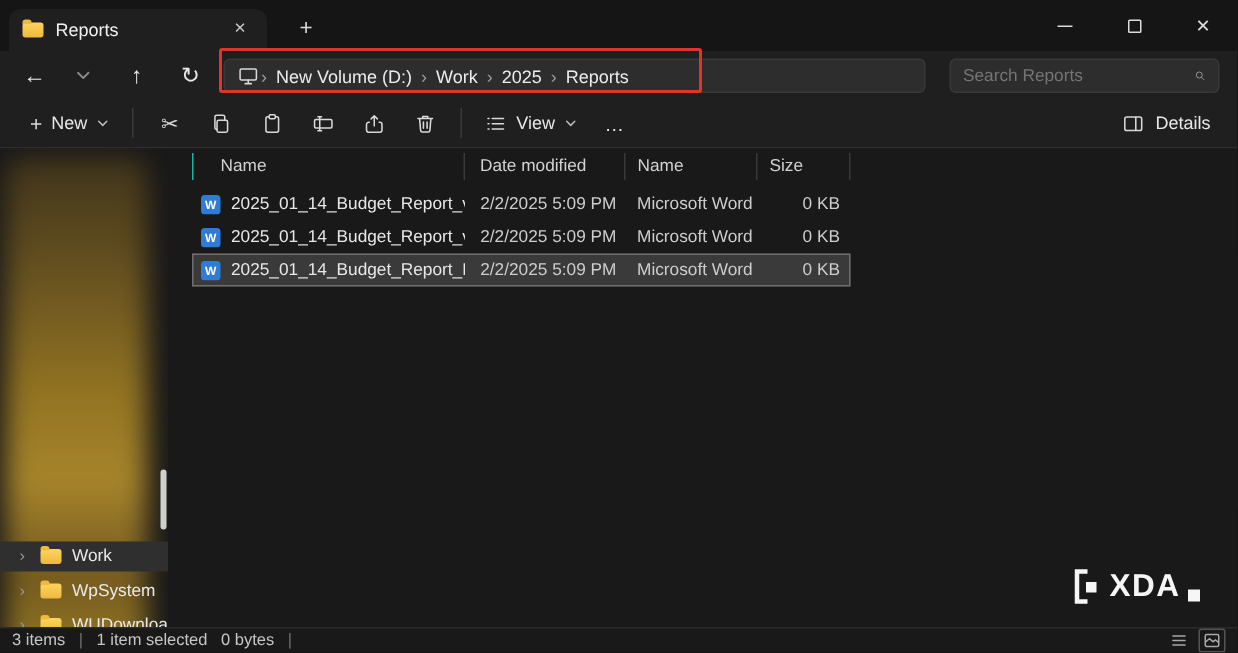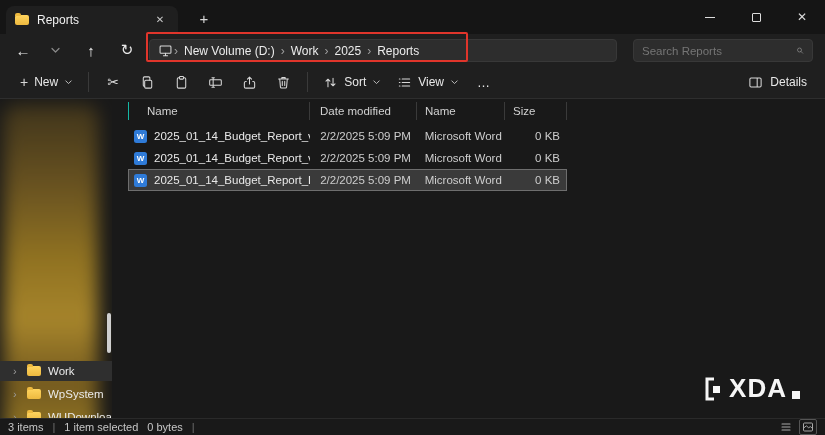--- a/index.html
+++ b/index.html
@@ -89,21 +89,21 @@
   .row { width:439px; height:22px; display:flex; align-items:center; font-size:11.5px;
          color:#e8e8e8; border:1px solid transparent; }
   .row.selected { background:#3a3a3a; border:1px solid #6e6e6e; }
   .c-name { width:182px; display:flex; align-items:center; gap:7px; padding-left:5px; white-space:nowrap; overflow:hidden; }
   .c-date { width:107px; padding-left:10px; color:#cdcdcd; white-space:nowrap; }
   .c-type { width:88px; padding-left:8px; color:#cdcdcd; white-space:nowrap; overflow:hidden; }
   .c-size { width:62px; text-align:right; padding-right:6px; color:#cdcdcd; }
 
   
   .xda { position:absolute; right:24px; bottom:14px; display:flex; align-items:center; gap:4px; opacity:.96; }
-  .xda-text { color:#fff; font-size:26px; font-weight:bold; letter-spacing:1px; }
+  .xda-text { color:#fff; font-size:21px; font-weight:bold; letter-spacing:1px; }
 
   
   .statusbar { position:absolute; left:0; right:0; bottom:0; height:17px; background:#191919;
                border-top:1px solid #2a2a2a; display:flex; align-items:center; gap:9px;
                padding:0 8px; font-size:11px; color:#c6c6c6; }
   .st-sep { color:#6f6f6f; }
   .st-views { margin-left:auto; display:flex; align-items:center; gap:5px; }
   .st-view-btn { padding:1px 2px; border-radius:2px; display:flex; }
   .st-view-btn.active { border:1px solid #555; }
 </style>
@@ -207,30 +207,20 @@
         </svg>
     </div>
     <div class="tb-icon-btn">
       <svg class="icon" width="15" height="15" viewBox="0 0 16 16" stroke="#d9d9d9" stroke-width="1.1" fill="none" stroke-linecap="round" stroke-linejoin="round">
           <path d="M2.8 4.2h10.4M6.2 4V2.8h3.6V4"></path>
           <path d="M4 4.5l.7 8.2c.05.65.6 1.1 1.2 1.1h4.2c.6 0 1.15-.45 1.2-1.1l.7-8.2"></path>
           <path d="M6.7 6.8v4.4M9.3 6.8v4.4"></path>
         </svg>
     </div>
     <div class="tb-sep"></div>
-    <div class="tb-btn">
-      <svg class="icon" width="15" height="15" viewBox="0 0 16 16" stroke="#d9d9d9" stroke-width="1.1" fill="none" stroke-linecap="round" stroke-linejoin="round">
-          <path d="M5.3 12.5v-8M5.3 4.5L3.2 6.6M5.3 4.5l2.1 2.1"></path>
-          <path d="M10.7 3.5v8M10.7 11.5l-2.1-2.1M10.7 11.5l2.1-2.1"></path>
-        </svg>
-      <span>Sort</span>
-      <svg class="icon" width="9" height="9" viewBox="0 0 10 10">
-          <path d="M2 3.2l3 3 3-3" stroke="#bdbdbd" stroke-width="1.1" fill="none" stroke-linecap="round" stroke-linejoin="round"></path>
-        </svg>
-    </div>
     <div class="tb-btn">
       <svg class="icon" width="15" height="15" viewBox="0 0 16 16" stroke="#d9d9d9" stroke-width="1.1" fill="none" stroke-linecap="round" stroke-linejoin="round">
           <path d="M5.5 4.2h8M5.5 8h8M5.5 11.8h8M2.5 4.2h.7M2.5 8h.7M2.5 11.8h.7"></path>
         </svg>
       <span>View</span>
       <svg class="icon" width="9" height="9" viewBox="0 0 10 10">
           <path d="M2 3.2l3 3 3-3" stroke="#bdbdbd" stroke-width="1.1" fill="none" stroke-linecap="round" stroke-linejoin="round"></path>
         </svg>
     </div>
     <div class="tb-btn tb-more">

